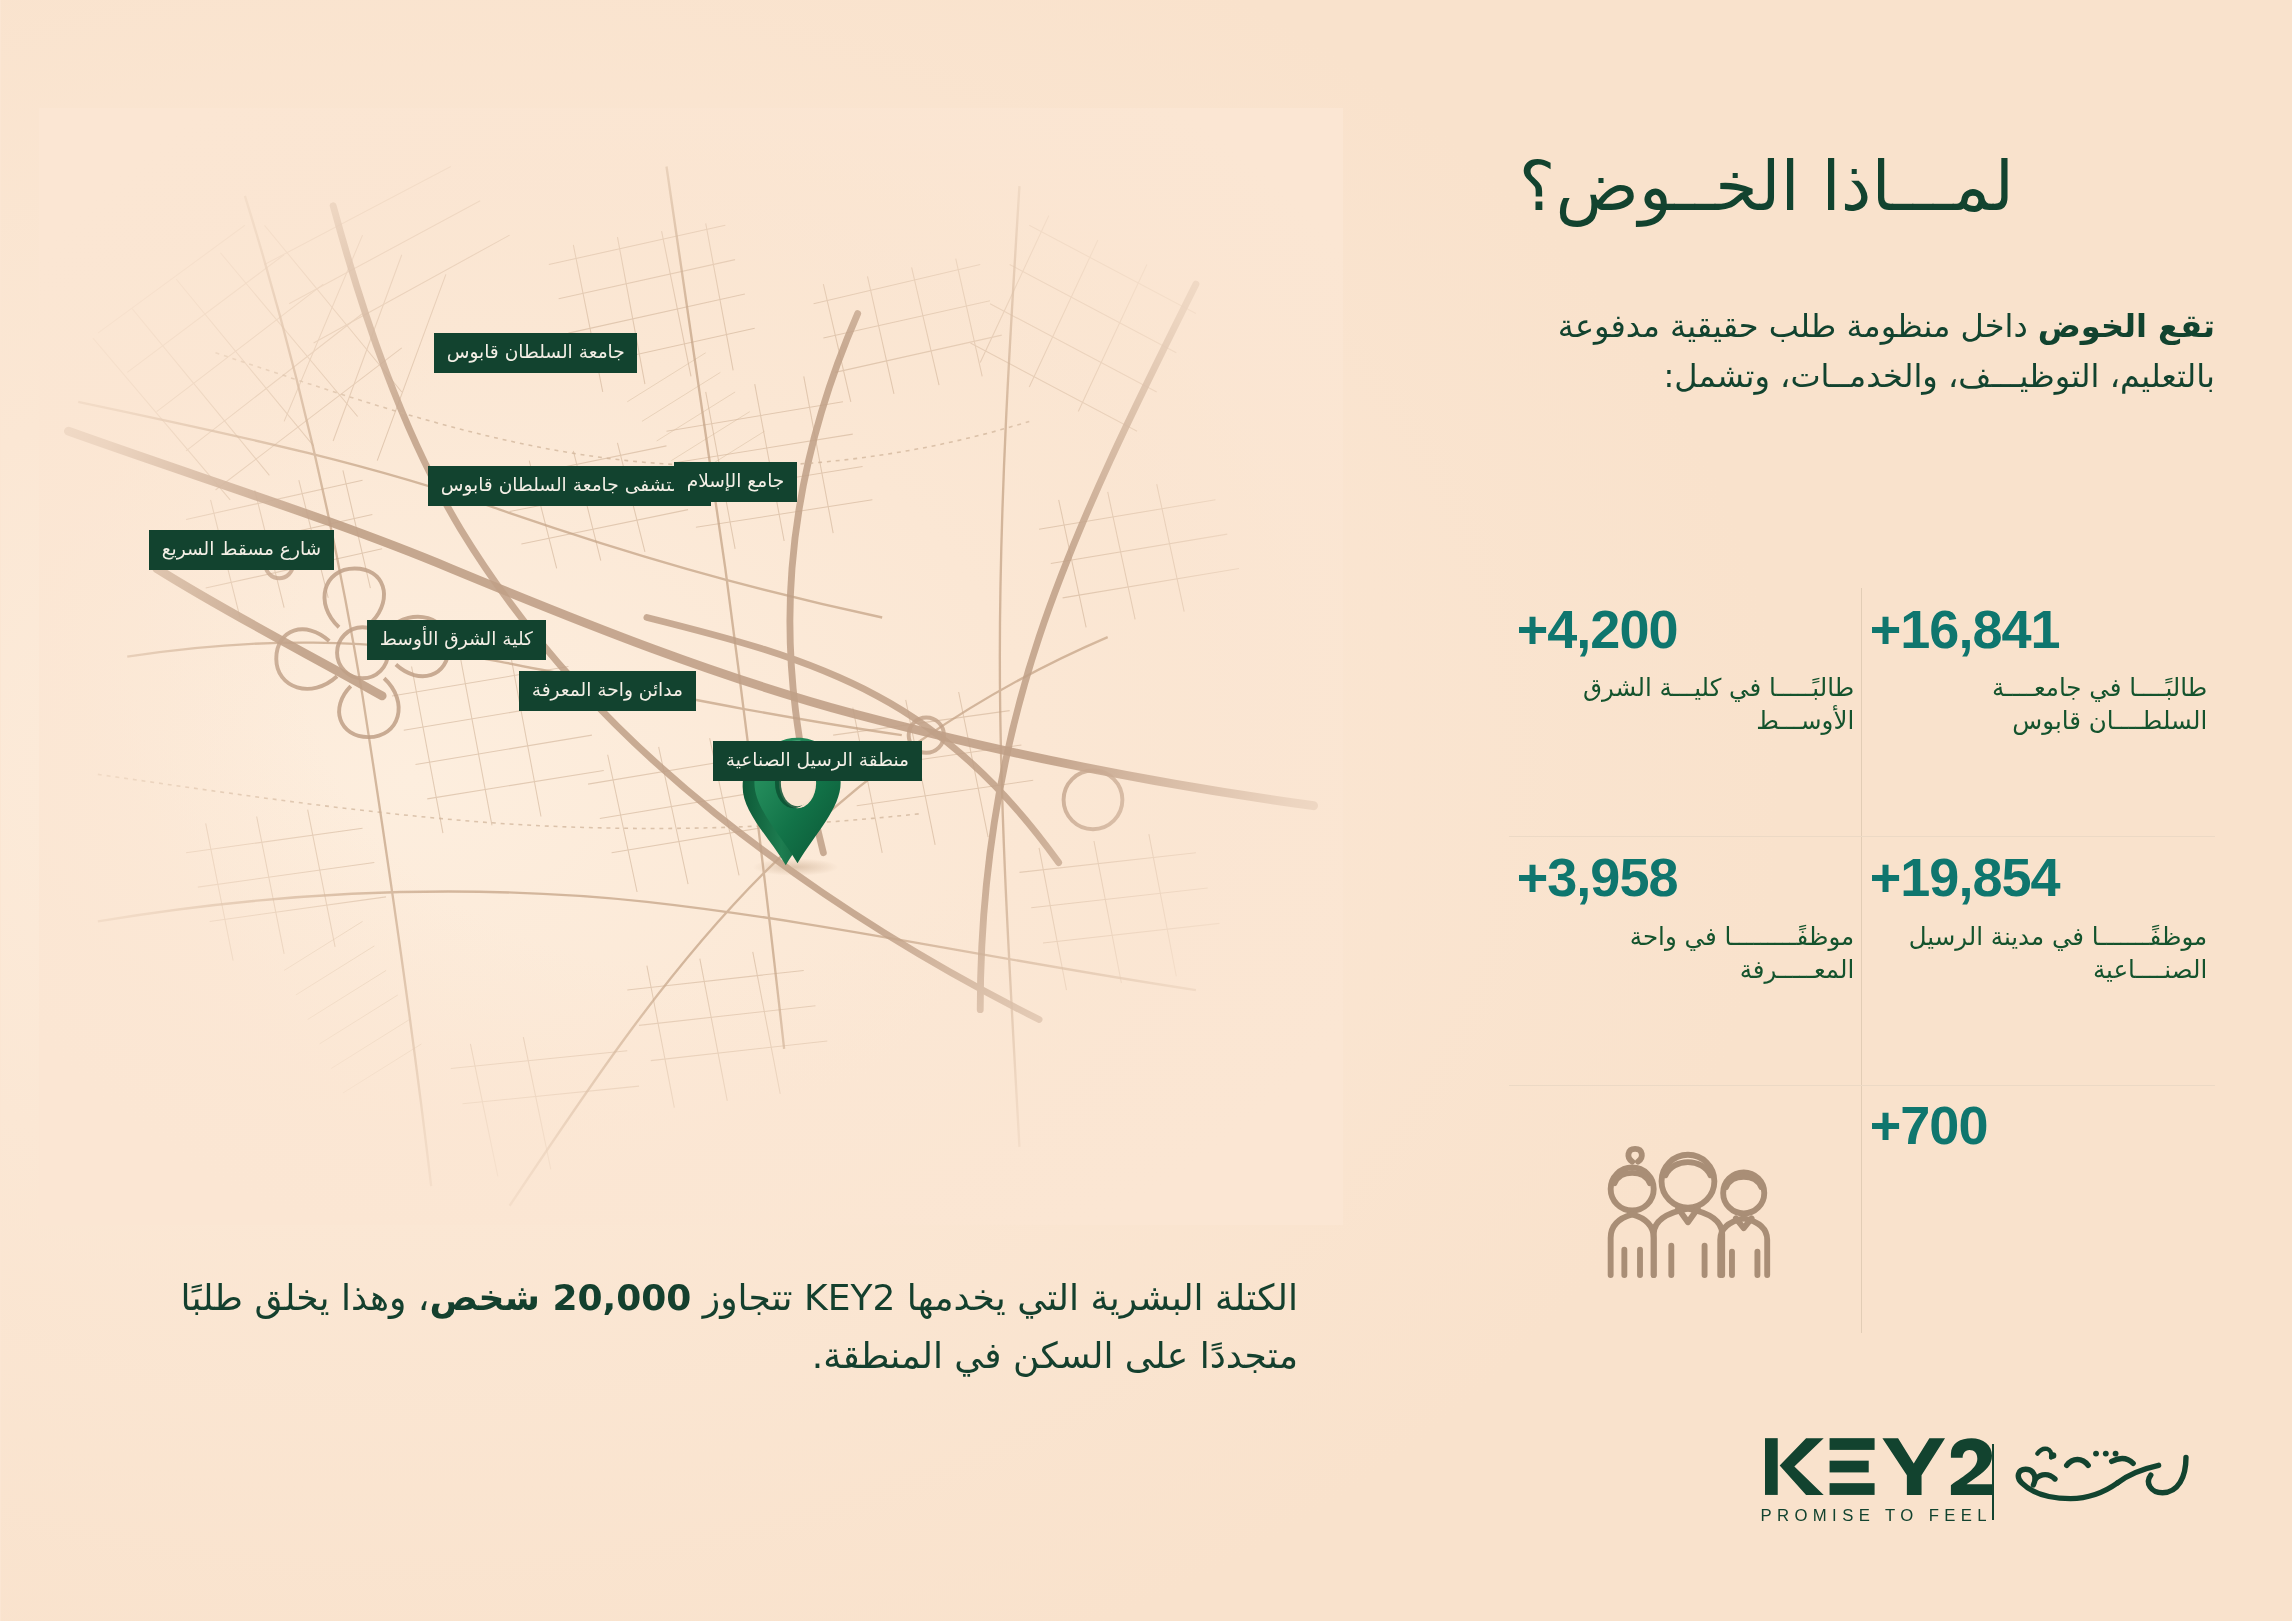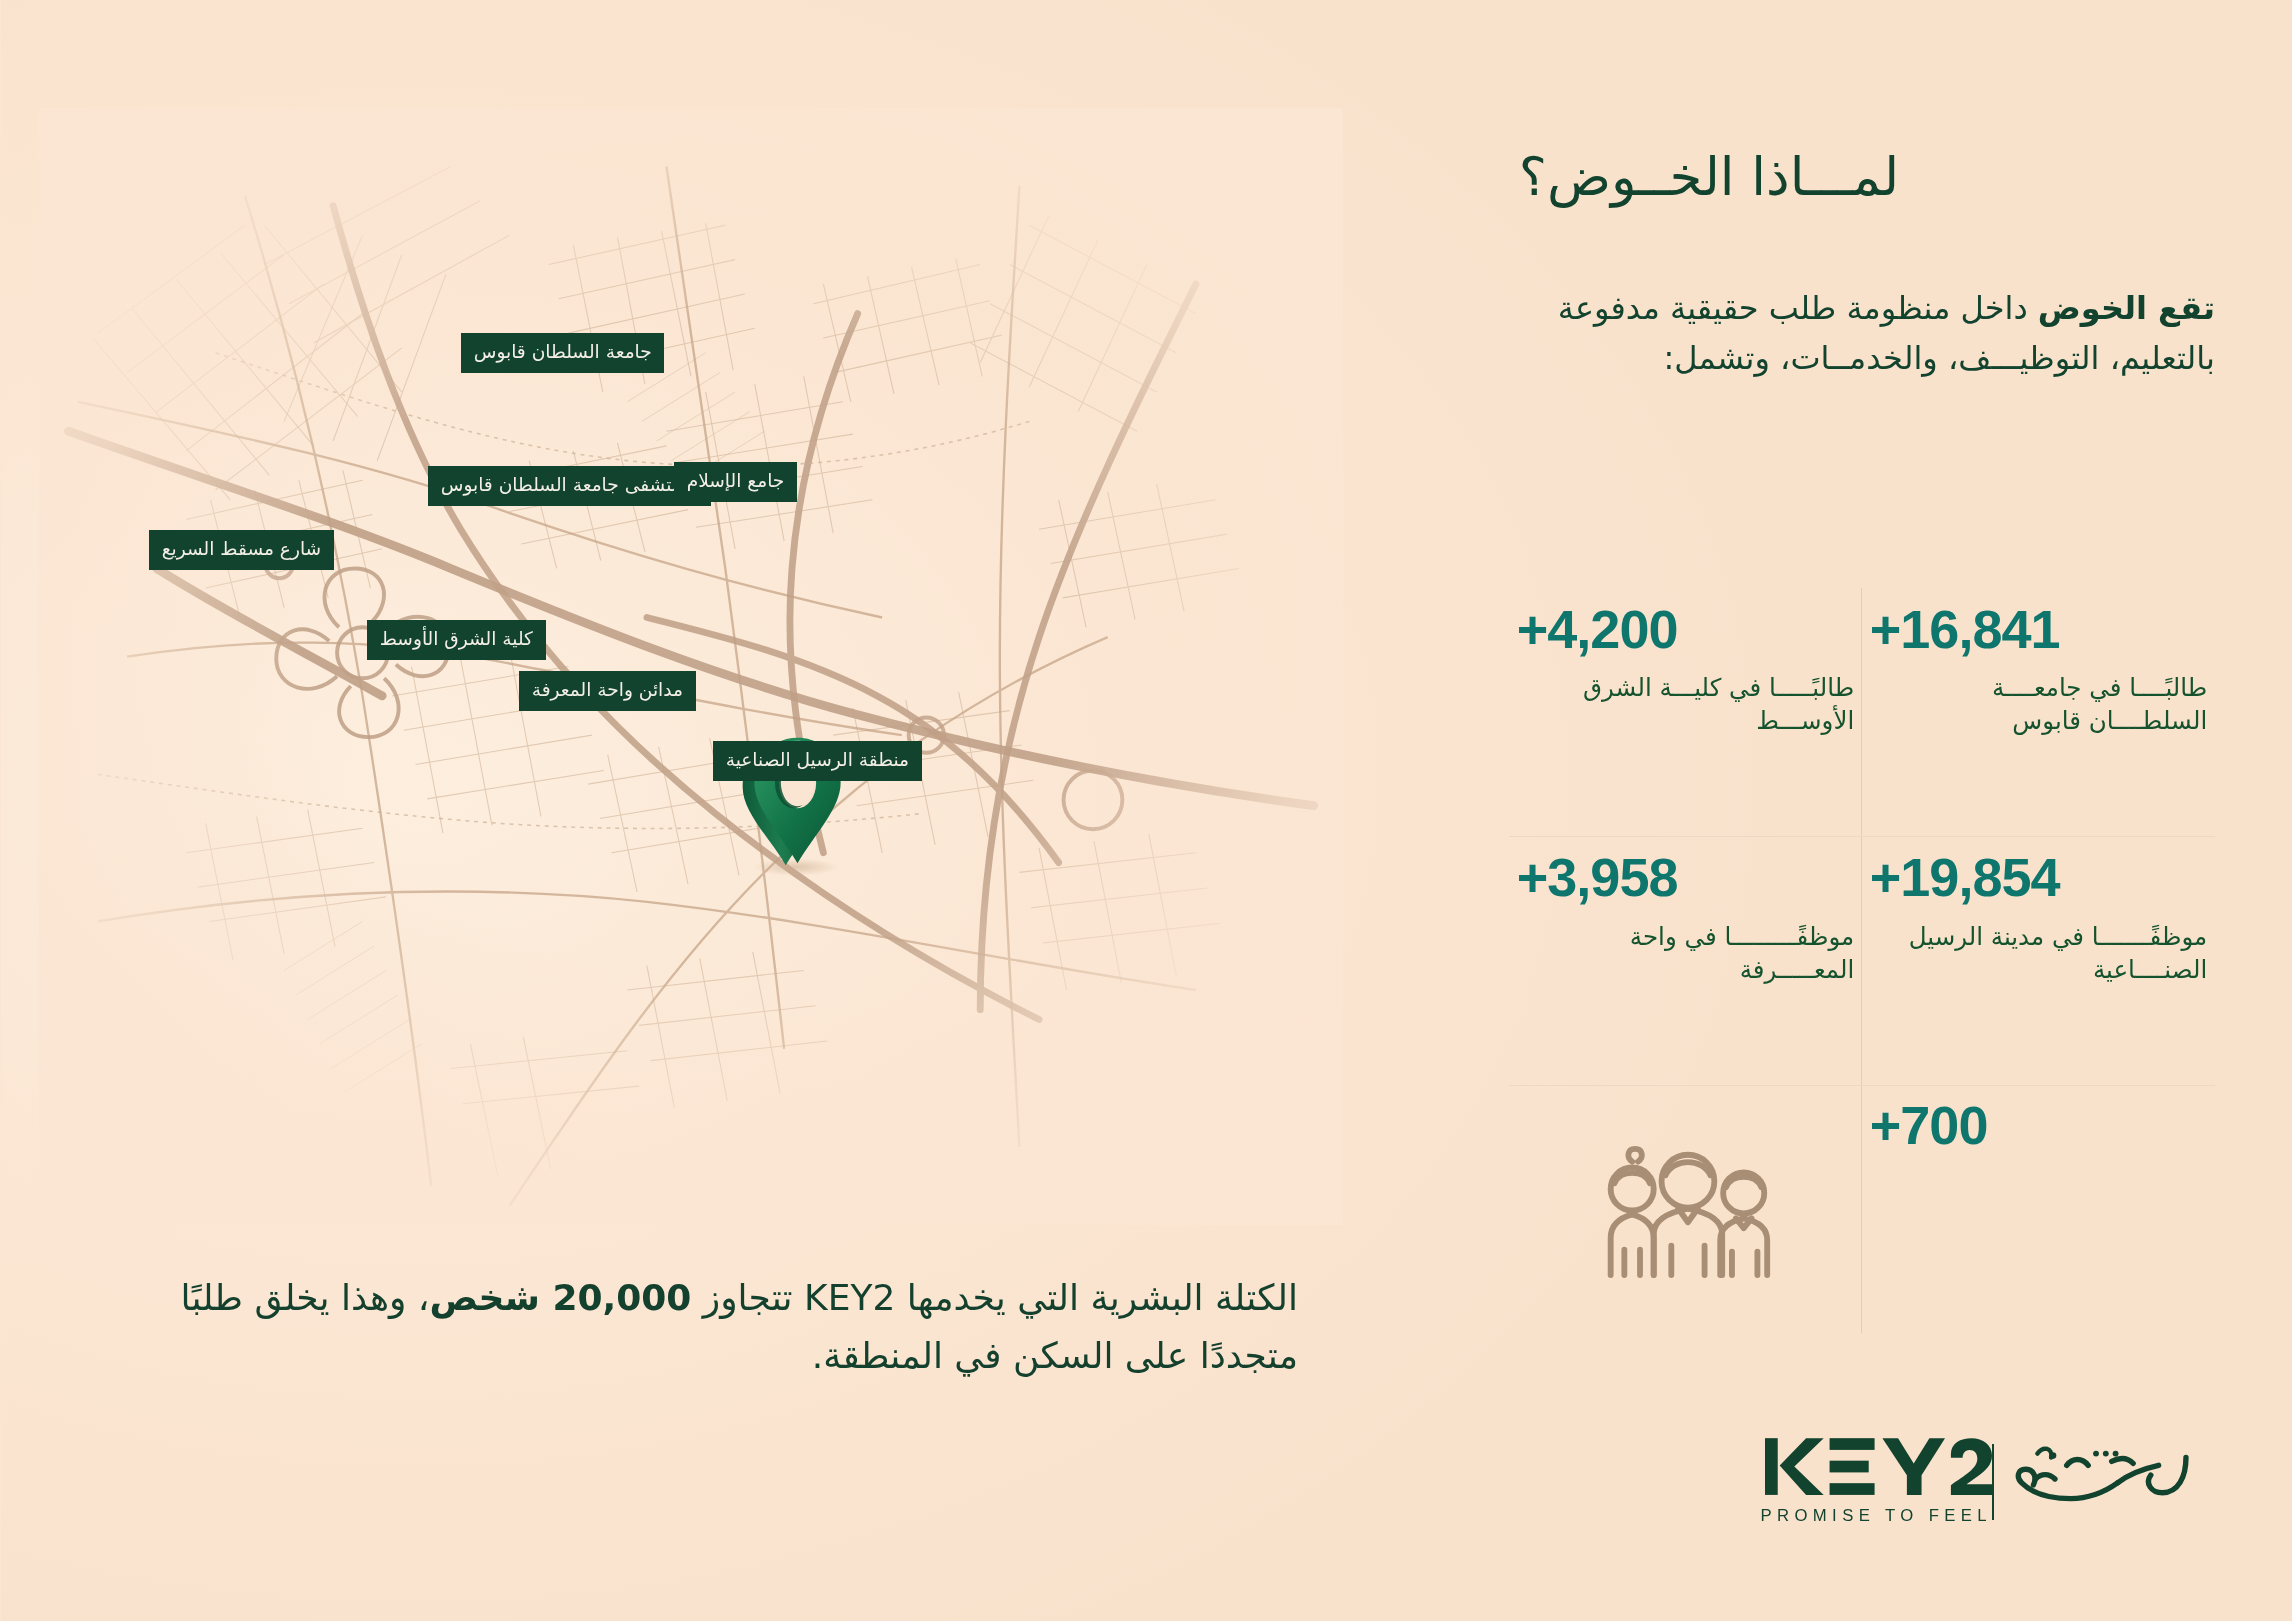--- a/index.html
+++ b/index.html
@@ -54,21 +54,21 @@
     color:#14402e; font-size:36px; line-height:1.62;
     font-family:"DejaVu Sans","Liberation Sans",sans-serif;
   }
   .caption b{ font-weight:bold; }
 
   
   .panel{ position:absolute; right:78px; top:147px; width:706px; direction:rtl; }
   .panel-title{
     text-align:left;
     color:#12432f;
-    font-size:53px;
+    font-size:69px;
     line-height:1.15;
     font-weight:normal;
     letter-spacing:1px;
     padding-left:9.8px;
   }
   .panel-intro{
     margin-top:76px;
     text-align:right;
     color:#12432f;
     font-size:32px;
@@ -246,21 +246,21 @@
 
     <ellipse cx="74" cy="64" rx="19" ry="26" fill="#f7e1cc"></ellipse>
     <ellipse cx="70" cy="64" rx="19" ry="26" fill="#0c5133" opacity=".85"></ellipse>
     <ellipse cx="74" cy="64" rx="17" ry="24" fill="#f9e5d1"></ellipse>
 
     <path d="M44 38 C52 26 66 20 78 20 C70 26 58 34 50 48 Z" fill="#7fd2a5" opacity=".35"></path>
   </svg>
 </div>
 
 <div id="map-labels">
-    <div class="mlabel" style="left: 461px; top: 333px;">جامعة السلطان قابوس</div>
+    <div class="mlabel" style="left: 434px; top: 333px;">جامعة السلطان قابوس</div>
     <div class="mlabel" style="left: 428px; top: 434px; margin-top: 32px;">مستشفى جامعة السلطان قابوس</div>
     <div class="mlabel" style="left: 674px; top: 462px;">جامع الإسلام</div>
     <div class="mlabel" style="left: 149px; top: 530px;">شارع مسقط السريع</div>
     <div class="mlabel" style="left: 367px; top: 620px;">كلية الشرق الأوسط</div>
     <div class="mlabel" style="left: 519px; top: 671px;">مدائن واحة المعرفة</div>
     <div class="mlabel" style="left: 713px; top: 725px; margin-top: 16px;">منطقة الرسيل الصناعية</div>
   </div>
 
 <div class="caption">
   <span>الكتلة البشرية التي يخدمها KEY2 تتجاوز </span><b>20,000 شخص</b><span>، وهذا يخلق طلبًا متجددًا على السكن في المنطقة.</span>

